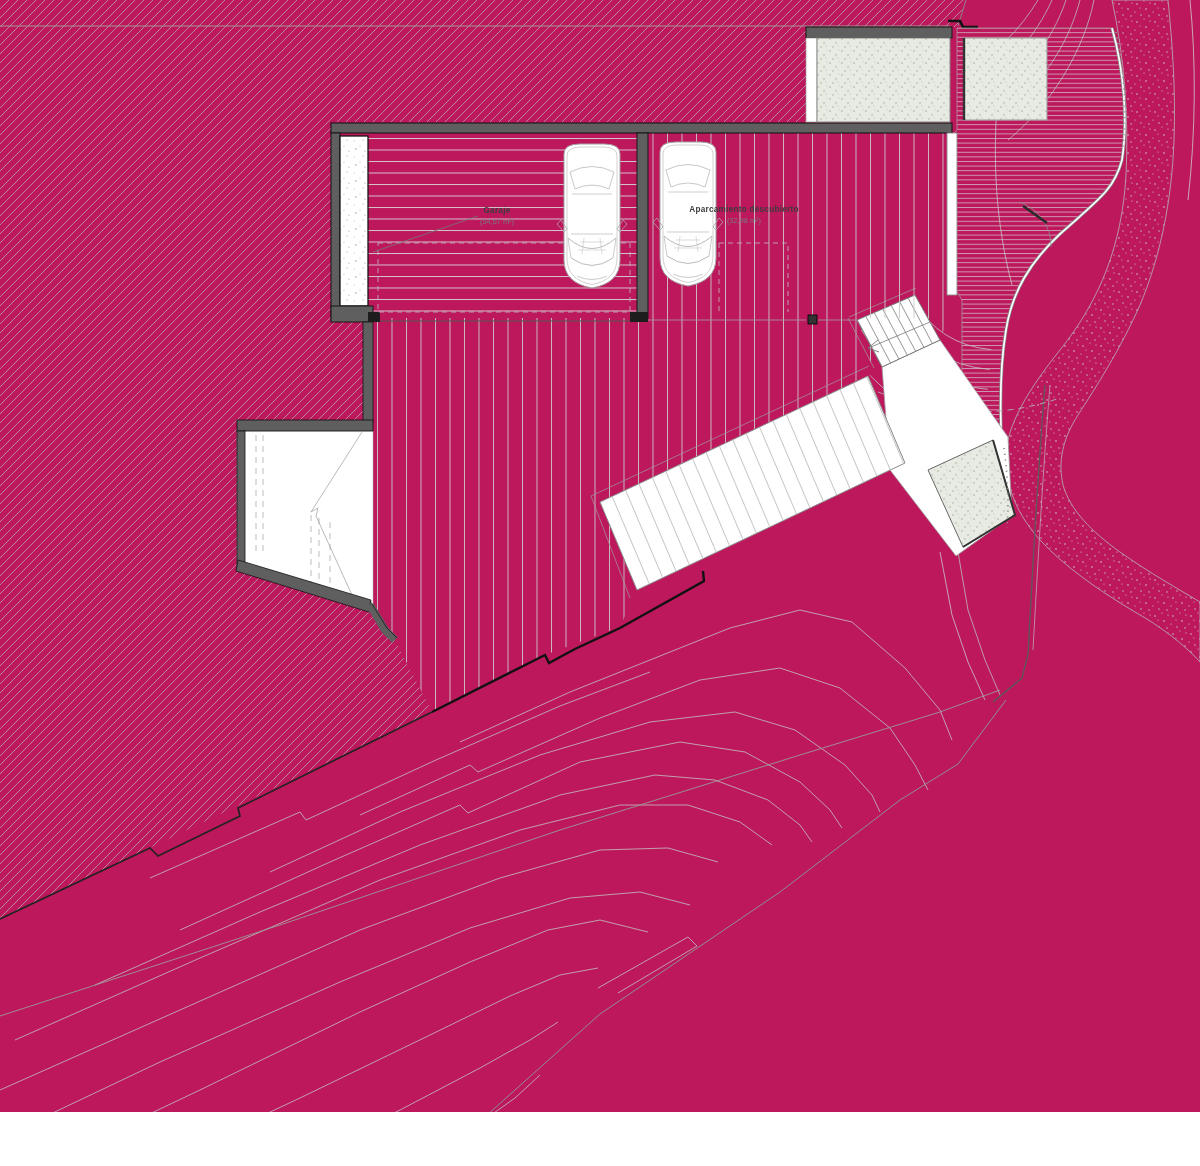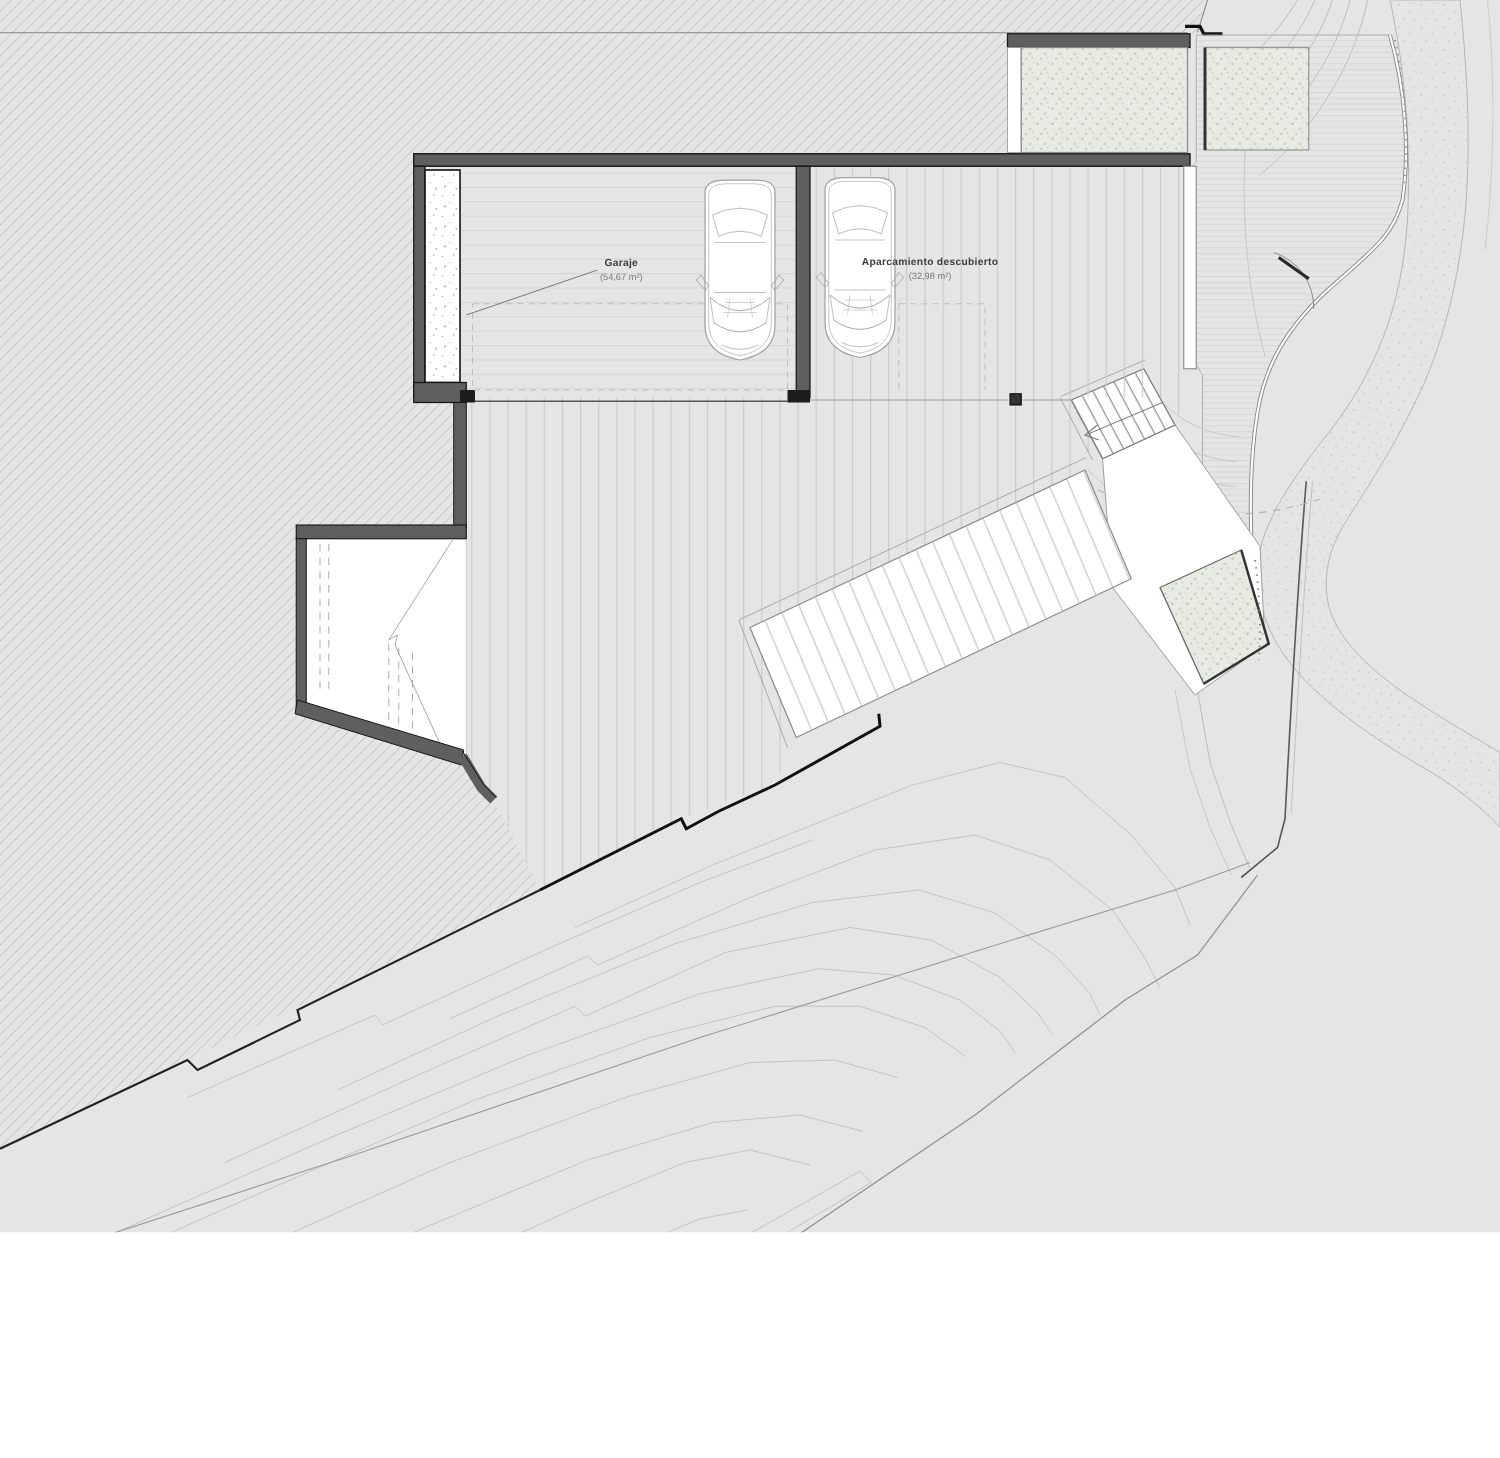--- a/index.html
+++ b/index.html
@@ -1,16 +1,16 @@
 <!DOCTYPE html>
 <html><head>
 <meta charset="utf-8">
 <style>
   html,body{margin:0;padding:0;background:#ffffff;}
-  #stage{position:relative;width:1200px;height:986px;background:#e5e5e5;overflow:hidden;
+  #stage{position:relative;width:1200px;height:1112px;background:#be185d;overflow:hidden;
          font-family:"Liberation Sans", sans-serif;}
   svg{display:block;}
   text{font-family:"Liberation Sans", sans-serif;}
   .room-title{font-size:8.2px;font-weight:bold;fill:#3c3c3c;letter-spacing:.25px;}
   .room-area{font-size:7.4px;fill:#7a7a7a;}
 </style>
 </head>
 <body>
 
 <div id="stage">

